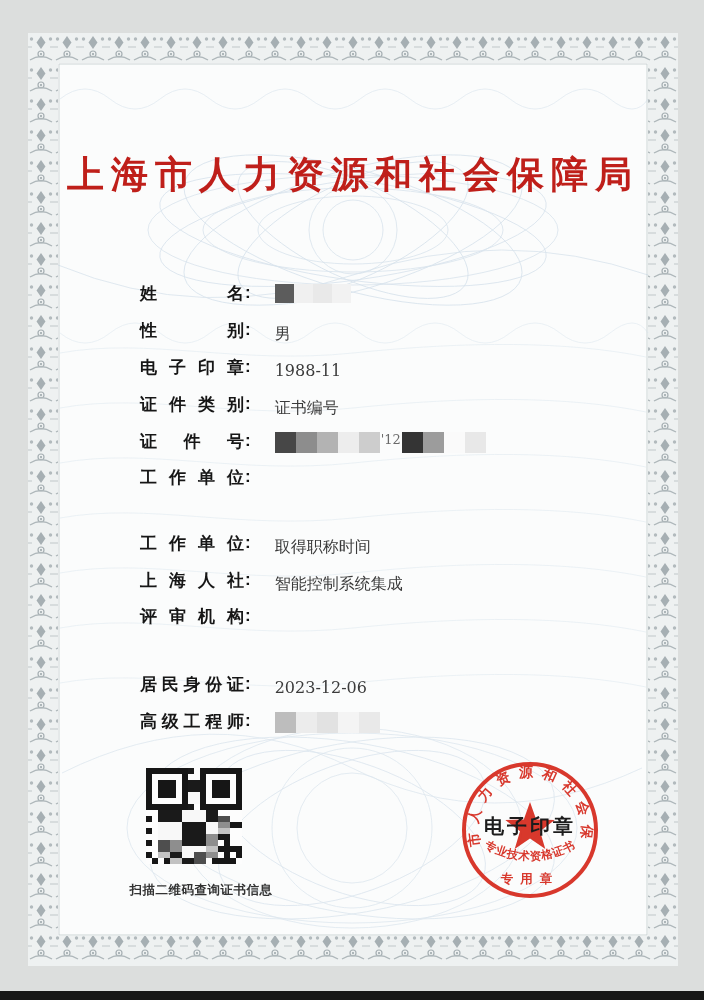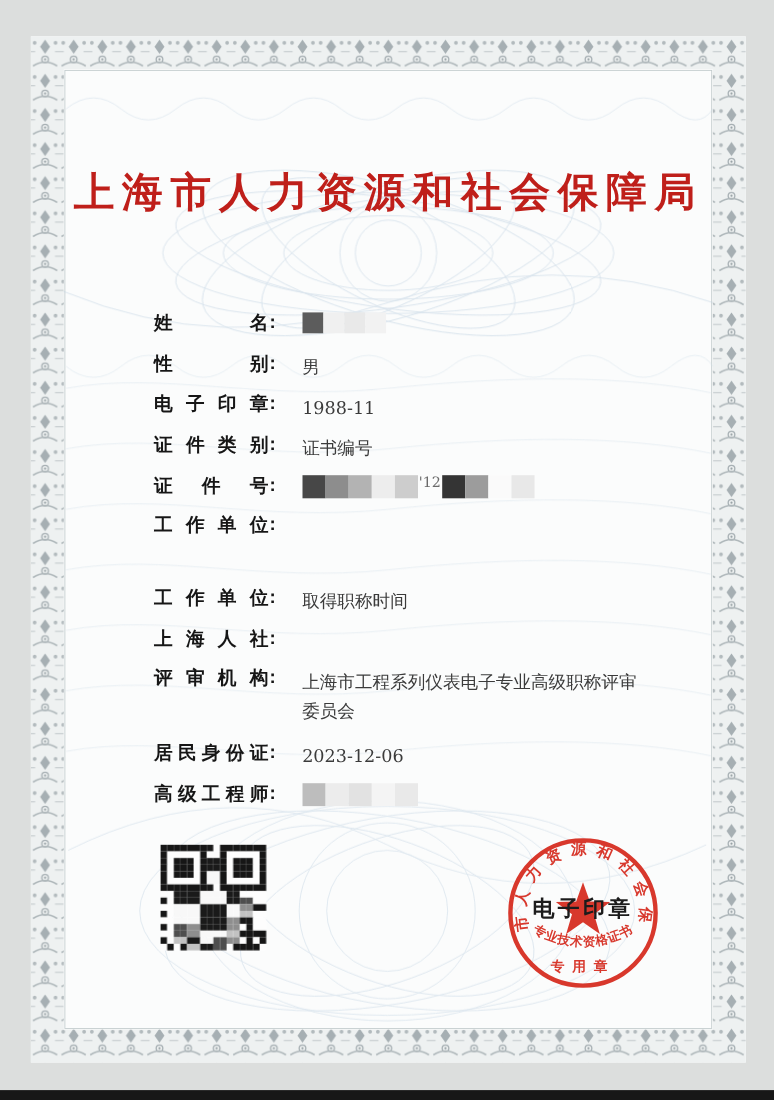--- a/index.html
+++ b/index.html
@@ -159,26 +159,26 @@
 
   <div class="row" style="top:500px">
     <span class="lab">工作单位</span>
       <span class="colon">:</span>
     <span class="val">取得职称时间</span>
   </div>
 
   <div class="row" style="top:537px">
     <span class="lab">上海人社</span>
       <span class="colon">:</span>
+    <span class="val">智能控制系统集成</span>
   </div>
 
   <div class="row" style="top:573px">
     <span class="lab">评审机构</span>
       <span class="colon">:</span>
-    <span class="val" style="max-width:310px">上海市工程系列仪表电子专业高级职称评审委员会</span>
   </div>
 
   <div class="row" style="top:641px">
     <span class="lab">居民身份证</span>
       <span class="colon">:</span>
     <span class="val">2023-12-06</span>
   </div>
 
   <div class="row" style="top:678px">
     <span class="lab">高级工程师</span>
@@ -478,20 +478,21 @@
         <span style="width: 6px; height: 6px; background: rgb(78, 78, 78);"></span>
         <span style="width: 6px; height: 6px; background: rgb(253, 253, 253);"></span>
         <span style="width: 6px; height: 6px; background: rgb(22, 22, 22);"></span>
         <span style="width: 6px; height: 6px; background: rgb(22, 22, 22);"></span>
         <span style="width: 6px; height: 6px; background: rgb(22, 22, 22);"></span>
         <span style="width: 6px; height: 6px; background: rgb(22, 22, 22);"></span>
         <span style="width: 6px; height: 6px; background: rgb(253, 253, 253);"></span>
       </div>
     </div>
   <div class="qr-cap">
+    <div>扫描二维码查询证书信息</div>
   </div>
 
   <svg class="seal-svg" viewBox="0 0 150 150" xmlns="http://www.w3.org/2000/svg">
     <defs>
       <path id="sealArcTop" d="M 26 91 A 52 52 0 1 1 124 91" fill="none"></path>
       <path id="sealArcBottom" d="M 32 94 A 90 90 0 0 0 118 94" fill="none"></path>
     </defs>
     <circle cx="75" cy="75" r="66" fill="none" stroke="#d5291d" stroke-width="4"></circle>
     <polygon points="75,47 81.2,64.5 99.7,65 85,76.2 90.3,94 75,83.5 59.7,94 65,76.2 50.3,65 68.8,64.5" fill="#d5291d"></polygon>
     <text font-size="14" font-weight="bold" fill="#d5291d" letter-spacing="8" font-family="Liberation Sans, DejaVu Sans, sans-serif">

